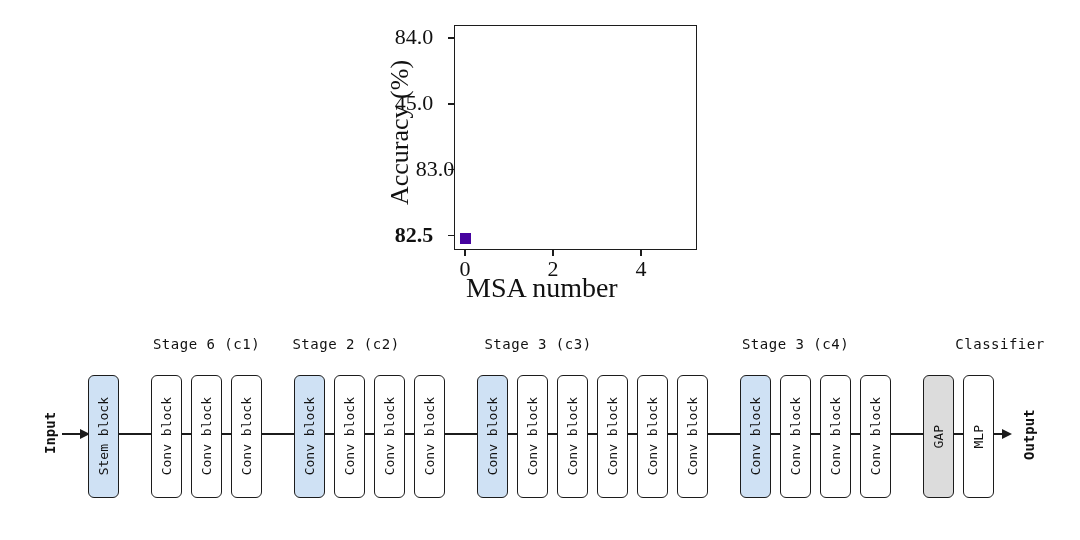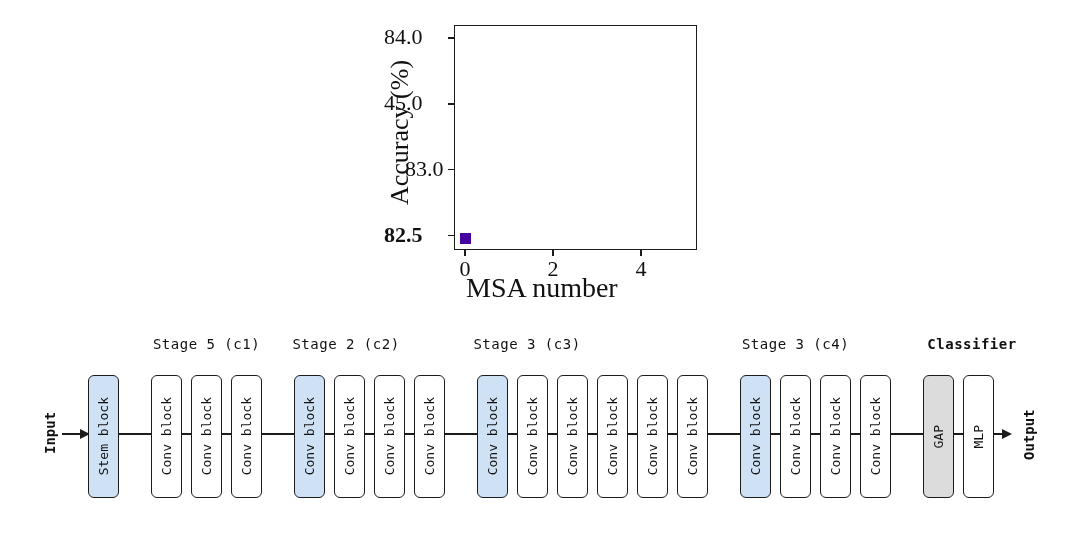--- a/index.html
+++ b/index.html
@@ -34,21 +34,21 @@
   .x-tick-label {
     position: absolute;
     width: 40px;
     text-align: center;
     font-size: 22px;
     color: #111111;
   }
   .y-tick-label {
     position: absolute;
     width: 60px;
-    text-align: left;
+    text-align: center;
     font-size: 22px;
     color: #111111;
   }
   .x-axis-label {
     position: absolute;
     left: 466px; top: 272px;
     width: 240px;
     text-align: left;
     font-size: 28px;
     color: #111111;
@@ -161,21 +161,21 @@
         </div>
         <div class="block" style="left: 151px; background: rgb(255, 255, 255); border-color: rgb(28, 28, 28);">
           <span class="block-text">Conv block</span>
         </div>
         <div class="block" style="left: 191px; background: rgb(255, 255, 255); border-color: rgb(28, 28, 28);">
           <span class="block-text">Conv block</span>
         </div>
         <div class="block" style="left: 231px; background: rgb(255, 255, 255); border-color: rgb(28, 28, 28);">
           <span class="block-text">Conv block</span>
         </div>
-        <div class="stage-label" style="left: 206.5px;">Stage 5 (c1)</div>
+        <div class="stage-label" style="left: 206.5px;">Stage 6 (c1)</div>
         <div class="block" style="left: 294px; background: rgb(207, 225, 244); border-color: rgb(28, 28, 28);">
           <span class="block-text">Conv block</span>
         </div>
         <div class="block" style="left: 334px; background: rgb(255, 255, 255); border-color: rgb(28, 28, 28);">
           <span class="block-text">Conv block</span>
         </div>
         <div class="block" style="left: 374px; background: rgb(255, 255, 255); border-color: rgb(28, 28, 28);">
           <span class="block-text">Conv block</span>
         </div>
         <div class="block" style="left: 414px; background: rgb(255, 255, 255); border-color: rgb(28, 28, 28);">
@@ -193,37 +193,37 @@
         </div>
         <div class="block" style="left: 597px; background: rgb(255, 255, 255); border-color: rgb(28, 28, 28);">
           <span class="block-text">Conv block</span>
         </div>
         <div class="block" style="left: 637px; background: rgb(255, 255, 255); border-color: rgb(28, 28, 28);">
           <span class="block-text">Conv block</span>
         </div>
         <div class="block" style="left: 677px; background: rgb(255, 255, 255); border-color: rgb(28, 28, 28);">
           <span class="block-text">Conv block</span>
         </div>
-        <div class="stage-label" style="left: 527px; text-align: right;">Stage 3 (c3)</div>
+        <div class="stage-label" style="left: 538px; text-align: right;">Stage 3 (c3)</div>
         <div class="block" style="left: 740px; background: rgb(207, 225, 244); border-color: rgb(28, 28, 28);">
           <span class="block-text">Conv block</span>
         </div>
         <div class="block" style="left: 780px; background: rgb(255, 255, 255); border-color: rgb(28, 28, 28);">
           <span class="block-text">Conv block</span>
         </div>
         <div class="block" style="left: 820px; background: rgb(255, 255, 255); border-color: rgb(28, 28, 28);">
           <span class="block-text">Conv block</span>
         </div>
         <div class="block" style="left: 860px; background: rgb(255, 255, 255); border-color: rgb(28, 28, 28);">
           <span class="block-text">Conv block</span>
         </div>
         <div class="stage-label" style="left: 795.5px;">Stage 3 (c4)</div>
         <div class="block" style="left: 923px; background: rgb(220, 220, 220); border-color: rgb(28, 28, 28);">
           <span class="block-text">GAP</span>
         </div>
         <div class="block" style="left: 963px; background: rgb(255, 255, 255); border-color: rgb(28, 28, 28);">
           <span class="block-text">MLP</span>
         </div>
-        <div class="stage-label" style="left: 972px; font-weight: bold;">Classifier</div>
+        <div class="stage-label" style="left: 1000px;">Classifier</div>
       </div>
   </div>
 
 </div>
 
 </body></html>

